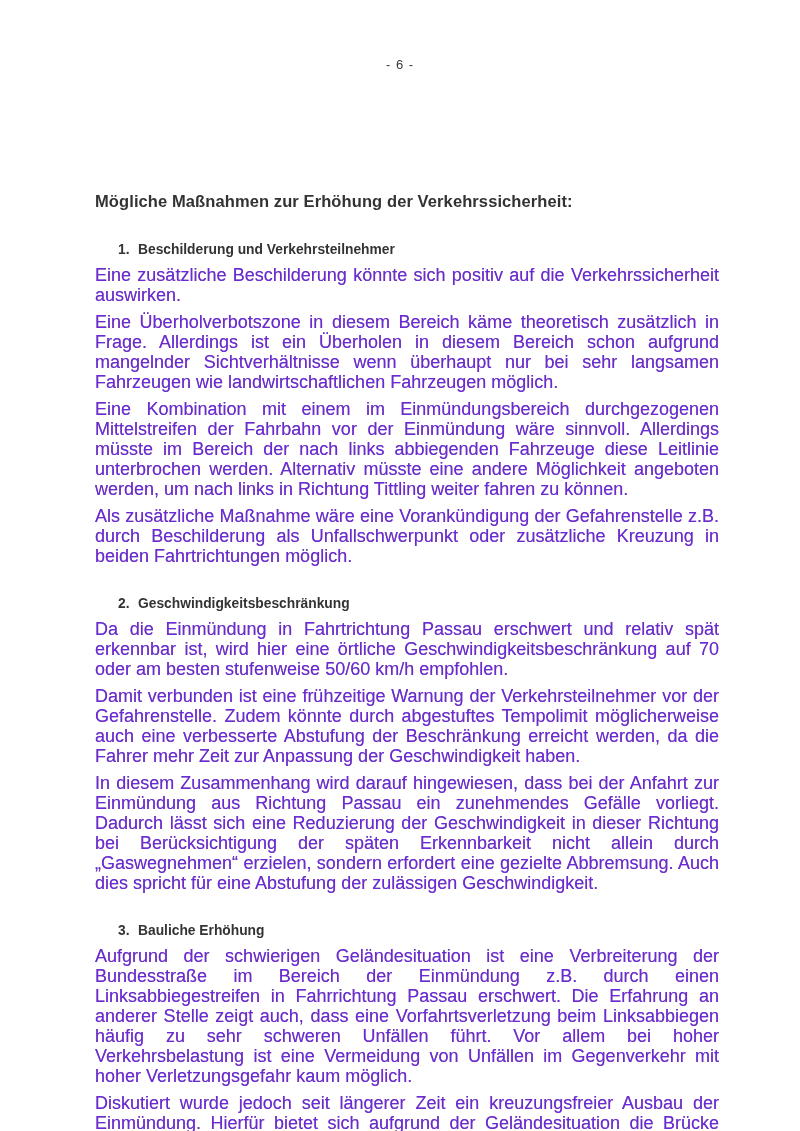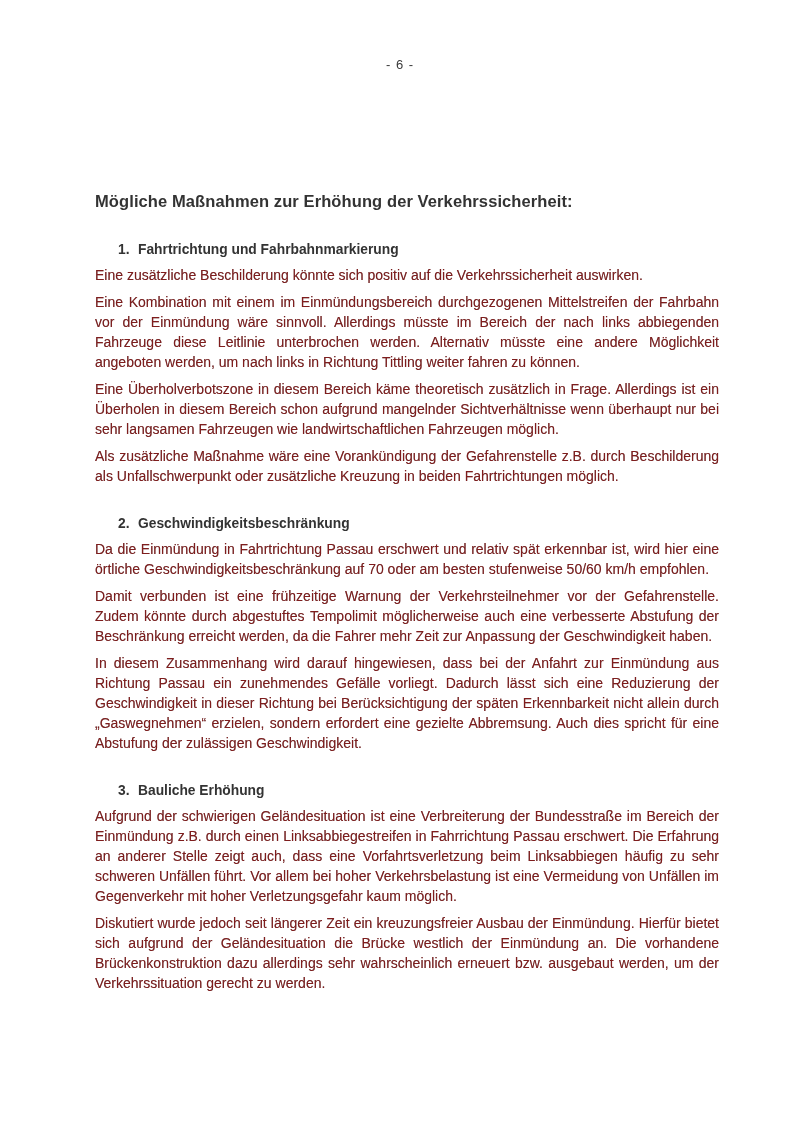--- a/index.html
+++ b/index.html
@@ -50,46 +50,46 @@
   .section-number {
     width: 20px;
     margin-left: 23px;
     flex: 0 0 auto;
   }
   .section-title {
     flex: 1 1 auto;
   }
   .para {
     margin: 0 0 7px 0;
-    font-size: 14px;
+    font-size: 18px;
     line-height: 20px;
     text-align: justify;
-    color: #7f1d1d;
+    color: #6d28d9;
     text-shadow: 0 0 0.4px rgba(61,61,61,0.55);
   }
 </style>
 </head>
 <body>
 
 <div class="page">
 
   <div class="page-number">- 6 -</div>
 
   <div class="content">
 
     <div class="doc-title">Mögliche Maßnahmen zur Erhöhung der Verkehrssicherheit:</div>
 
     <div class="doc-section">
       <div class="section-heading">
         <span class="section-number">1.</span>
-        <span class="section-title">Fahrtrichtung und Fahrbahnmarkierung</span>
+        <span class="section-title">Beschilderung und Verkehrsteilnehmer</span>
       </div>
       <p class="para">Eine zusätzliche Beschilderung könnte sich positiv auf die Verkehrssicherheit auswirken.</p>
+      <p class="para">Eine Überholverbotszone in diesem Bereich käme theoretisch zusätzlich in Frage. Allerdings ist ein Überholen in diesem Bereich schon aufgrund mangelnder Sichtverhältnisse wenn überhaupt nur bei sehr langsamen Fahrzeugen wie landwirtschaftlichen Fahrzeugen möglich.</p>
       <p class="para">Eine Kombination mit einem im Einmündungsbereich durchgezogenen Mittelstreifen der Fahrbahn vor der Einmündung wäre sinnvoll. Allerdings müsste im Bereich der nach links abbiegenden Fahrzeuge diese Leitlinie unterbrochen werden. Alternativ müsste eine andere Möglichkeit angeboten werden, um nach links in Richtung Tittling weiter fahren zu können.</p>
-      <p class="para">Eine Überholverbotszone in diesem Bereich käme theoretisch zusätzlich in Frage. Allerdings ist ein Überholen in diesem Bereich schon aufgrund mangelnder Sichtverhältnisse wenn überhaupt nur bei sehr langsamen Fahrzeugen wie landwirtschaftlichen Fahrzeugen möglich.</p>
       <p class="para">Als zusätzliche Maßnahme wäre eine Vorankündigung der Gefahrenstelle z.B. durch Beschilderung als Unfallschwerpunkt oder zusätzliche Kreuzung in beiden Fahrtrichtungen möglich.</p>
     </div>
 
     <div class="doc-section">
       <div class="section-heading">
         <span class="section-number">2.</span>
         <span class="section-title">Geschwindigkeitsbeschränkung</span>
       </div>
       <p class="para">Da die Einmündung in Fahrtrichtung Passau erschwert und relativ spät erkennbar ist, wird hier eine örtliche Geschwindigkeitsbeschränkung auf 70 oder am besten stufenweise 50/60 km/h empfohlen.</p>
       <p class="para">Damit verbunden ist eine frühzeitige Warnung der Verkehrsteilnehmer vor der Gefahrenstelle. Zudem könnte durch abgestuftes Tempolimit möglicherweise auch eine verbesserte Abstufung der Beschränkung erreicht werden, da die Fahrer mehr Zeit zur Anpassung der Geschwindigkeit haben.</p>

